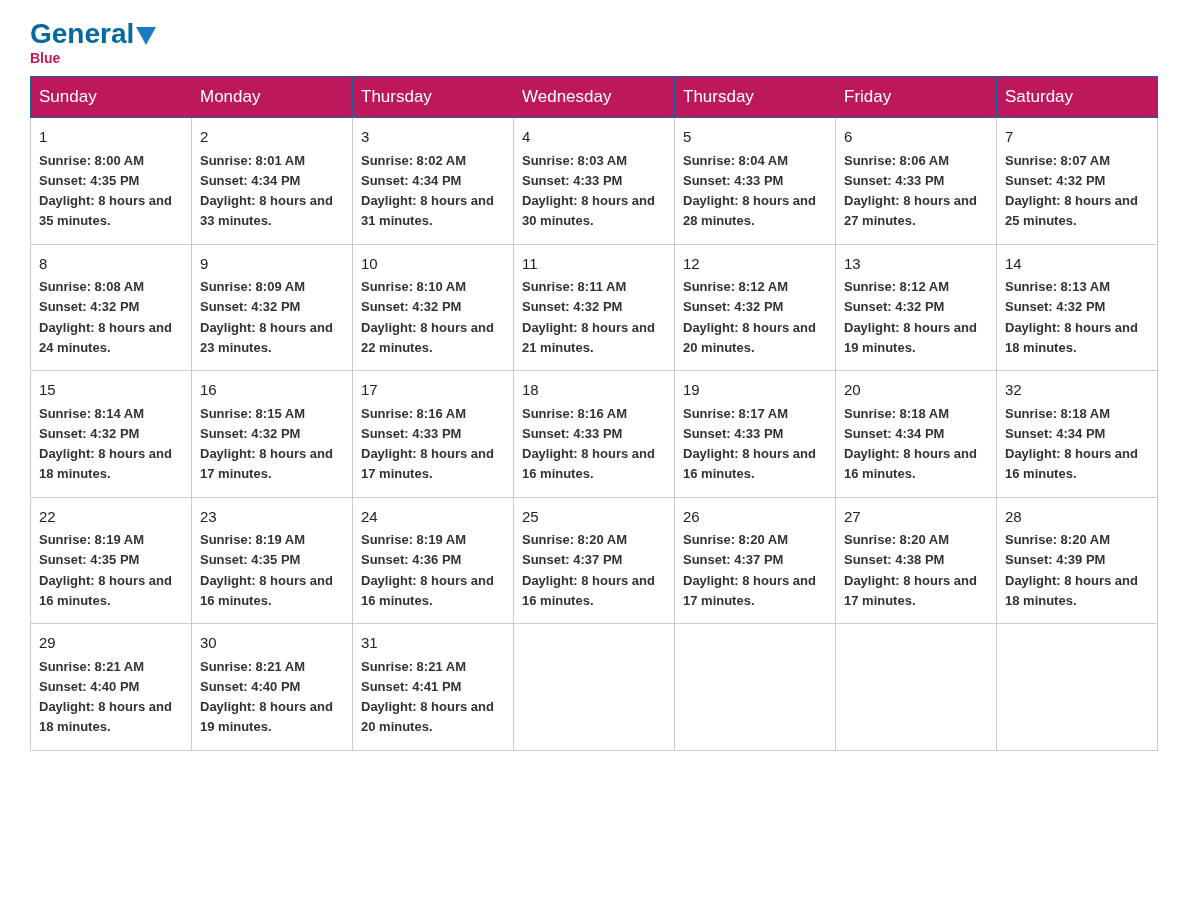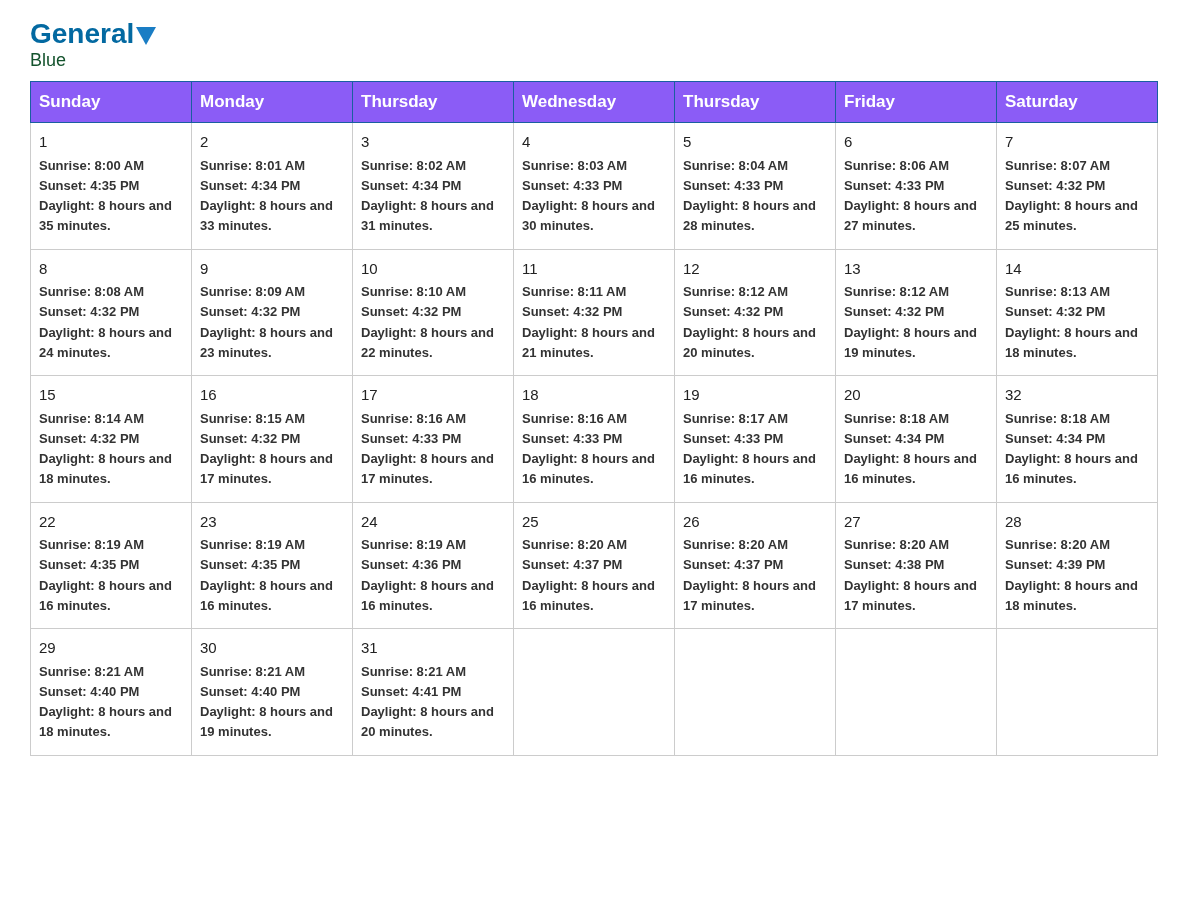--- a/index.html
+++ b/index.html
@@ -34,23 +34,23 @@
       display: inline-block;
       width: 0;
       height: 0;
       border-left: 10px solid transparent;
       border-right: 10px solid transparent;
       border-top: 18px solid #1a7dc4;
       margin-left: 2px;
       vertical-align: middle;
     }
     .logo-line {
-      font-size: 18px;
-      color: #14532d;
-      font-weight: normal;
+      font-size: 14px;
+      color: #be185d;
+      font-weight: bold;
       margin-top: 2px;
     }
     .title-area {
       text-align: right;
     }
     .month-title {
       font-size: 52px;
       font-weight: bold;
       color: #222;
       line-height: 1.1;
@@ -62,24 +62,24 @@
     }
 
     
     .calendar-table {
       width: 100%;
       border-collapse: collapse;
       margin-top: 8px;
       border: 1px solid #bbb;
     }
     .calendar-table th {
-      background-color: #8b5cf6;
+      background-color: #be185d;
       color: #fff;
       font-size: 17px;
-      font-weight: bold;
+      font-weight: normal;
       padding: 10px 8px;
       text-align: left;
       border: 1px solid #1a5fa0;
     }
     .calendar-table td {
       vertical-align: top;
       padding: 8px 8px 12px 8px;
       border: 1px solid #ccc;
       width: calc(100% / 7);
       min-height: 100px;

